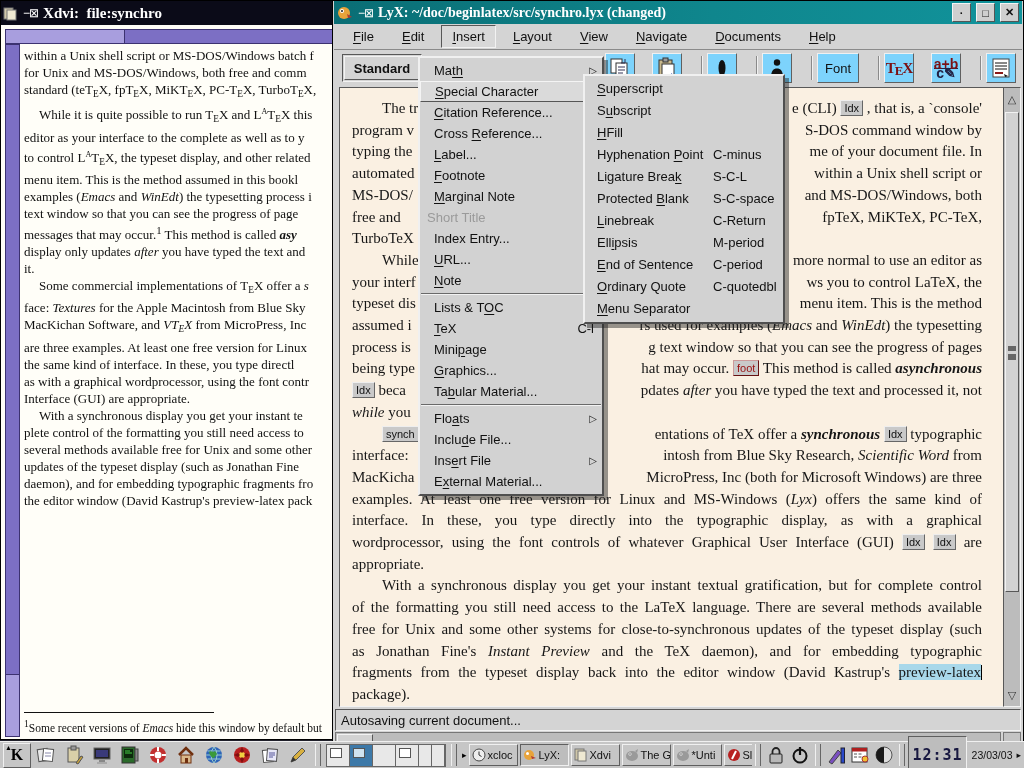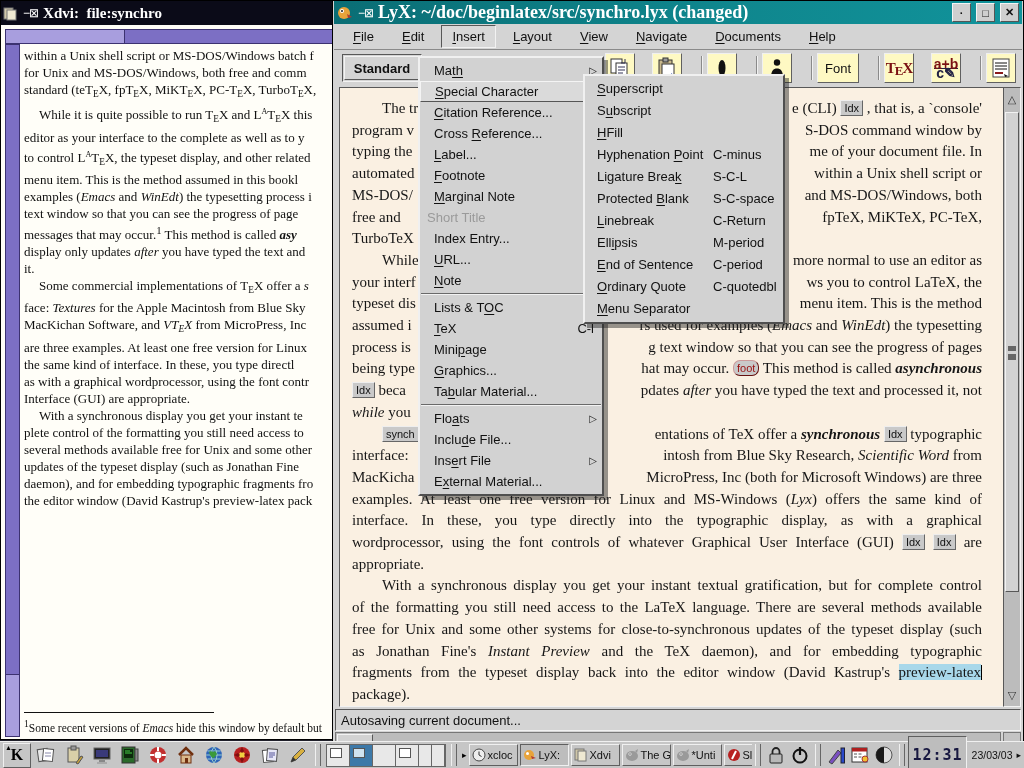--- a/index.html
+++ b/index.html
@@ -26,57 +26,57 @@
   .tE{font-size:72%;vertical-align:-20%;letter-spacing:0;}
   .tA{font-size:62%;vertical-align:28%;}
   #xdvi-footrule{position:absolute;left:4px;top:668px;width:190px;border-top:1px solid #111;}
   #xdvi-footnote{position:absolute;left:4px;top:674px;white-space:nowrap;font-size:11.5px;}
 
   
   #lyx{left:332px;top:0;width:692px;height:746px;background:#d4d4d4;border:1px solid #000;z-index:10;}
   #lyx-title{position:absolute;left:1px;top:0;right:1px;height:23px;color:#fff;
       background:linear-gradient(90deg,#0a6e75,#0f868d 55%,#11939b);
       display:flex;align-items:center;gap:5px;padding:0 3px;box-sizing:border-box;}
-  #lyx-title .ttl{font-family:"Liberation Serif",serif;font-weight:bold;font-size:18px;flex:1;
+  #lyx-title .ttl{font-family:"Liberation Serif",serif;font-weight:bold;font-size:14px;flex:1;
       white-space:nowrap;overflow:hidden;}
   .tbtn{width:17px;height:17px;background:#cfcfcf;border:1px solid;border-color:#f4f4f4 #555 #555 #f4f4f4;
       display:flex;align-items:center;justify-content:center;font-size:11px;font-weight:bold;color:#111;}
   #lyx-menubar{position:absolute;left:1px;top:23px;right:1px;height:26px;background:#d4d4d4;
       border-bottom:1px solid #8a8a8a;display:flex;align-items:center;padding-left:8px;box-sizing:border-box;}
   .mb-item{padding:3px 10px;font-size:13px;color:#111;margin-right:6px;border:1px solid transparent;}
   .mb-item.active{border-color:#585858 #f2f2f2 #f2f2f2 #585858;background:#d8d8d8;}
   #lyx-toolbar{position:absolute;left:1px;top:49px;right:1px;height:35px;background:#d4d4d4;}
   #style-combo-frame{position:absolute;left:8px;top:4px;width:78px;height:26px;border:1px solid;
       border-color:#585858 #f2f2f2 #f2f2f2 #585858;font-weight:bold;}
   #style-combo{position:absolute;inset:1px;background:#d4d4d4;border:1px solid;
       border-color:#f2f2f2 #585858 #585858 #f2f2f2;display:flex;align-items:center;
       justify-content:center;font-size:13px;color:#111;}
   #tool-icons{position:absolute;left:271px;top:3px;height:30px;display:flex;align-items:center;}
-  .tool-btn{width:28px;height:28px;margin-right:17px;background:#fef9c3;border:1px solid;
+  .tool-btn{width:28px;height:28px;margin-right:17px;background:#7dd3fc;border:1px solid;
       border-color:#f0f0f0 #606060 #606060 #f0f0f0;display:flex;align-items:center;justify-content:center;}
   .tool-btn.wide{width:40px;font-size:13px;color:#111;}
   .tool-sep{width:1px;height:24px;background:#8a8a8a;margin:0 5px 0 2px;box-shadow:1px 0 0 #f0f0f0;}
   .texlogo{font-family:"Liberation Serif",serif;font-weight:bold;color:#7b1113;font-size:15px;letter-spacing:-1px;}
   .texlogo .e{display:inline-block;transform:translateY(2px);font-size:13px;}
   .mathbtn{font-size:14px;line-height:8px;color:#7b1113;font-weight:bold;text-align:center;}
   .mathbtn .den{display:block;border-top:1px solid #224;color:#224;}
 
   #lyx-doc{position:absolute;left:6px;top:86px;width:666px;bottom:38px;background:#faf0e2;
       border:1px solid;border-color:#585858 #f2f2f2 #f2f2f2 #585858;box-sizing:border-box;
       font-family:"Liberation Serif",serif;font-size:15px;color:#161616;overflow:hidden;}
   .doc-line{position:absolute;left:12px;right:22px;height:21px;white-space:nowrap;}
   .doc-line.justify{white-space:normal;text-align:justify;text-align-last:justify;}
   .doc-line .lf{float:left;white-space:nowrap;}
   .doc-line .rf{float:right;white-space:nowrap;}
   .pind{display:inline-block;width:30px;}
   .ind{text-indent:30px;}
   .inset{display:inline-block;font-family:"Liberation Sans",sans-serif;font-size:11px;line-height:14px;
       background:#c9c9c9;border:1px solid;border-color:#eee #666 #666 #eee;padding:0 3px;color:#111;
       vertical-align:8%;}
-  .inset.foot{color:#991111;border-color:#c99 #611 #611 #c99;border-radius:7px;}
+  .inset.foot{color:#991111;border-color:#c99 #611 #611 #c99;}
   .hl{background:#a9d8ea;}
   .caret{display:inline-block;width:0;height:15px;border-right:1.5px solid #000;vertical-align:-15%;}
   .smallcaps{font-variant:small-caps;}
 
   #lyx-vscroll{position:absolute;right:2px;top:86px;width:18px;bottom:38px;background:#bcbcbc;
       border:1px solid;border-color:#585858 #f2f2f2 #f2f2f2 #585858;box-sizing:border-box;}
   .sb-arrow{position:absolute;left:0;right:0;height:18px;display:flex;align-items:center;justify-content:center;
       font-size:11px;color:#333;}
   #lyx-vthumb{position:absolute;left:1px;right:1px;top:24px;height:478px;background:#d2d2d2;border:1px solid;
       border-color:#f2f2f2 #585858 #585858 #f2f2f2;display:flex;align-items:center;justify-content:center;}

